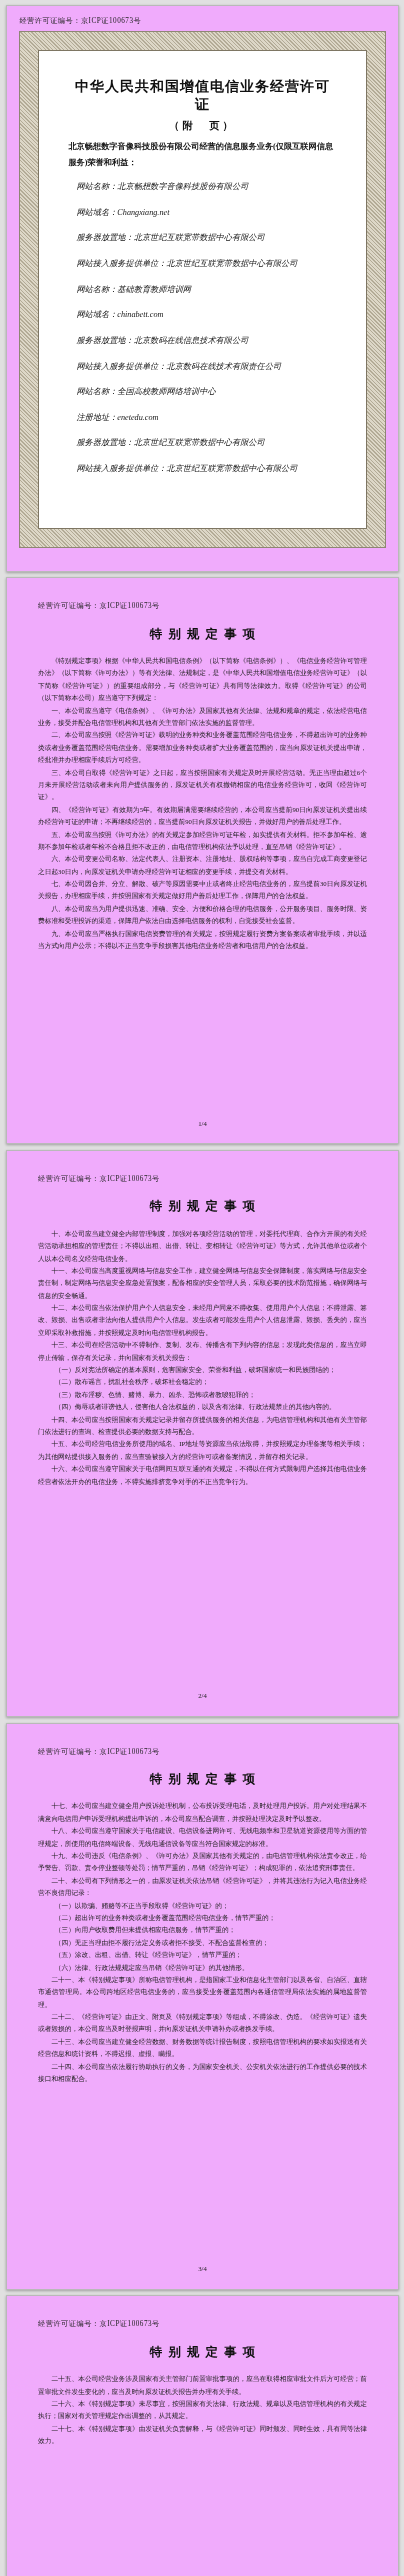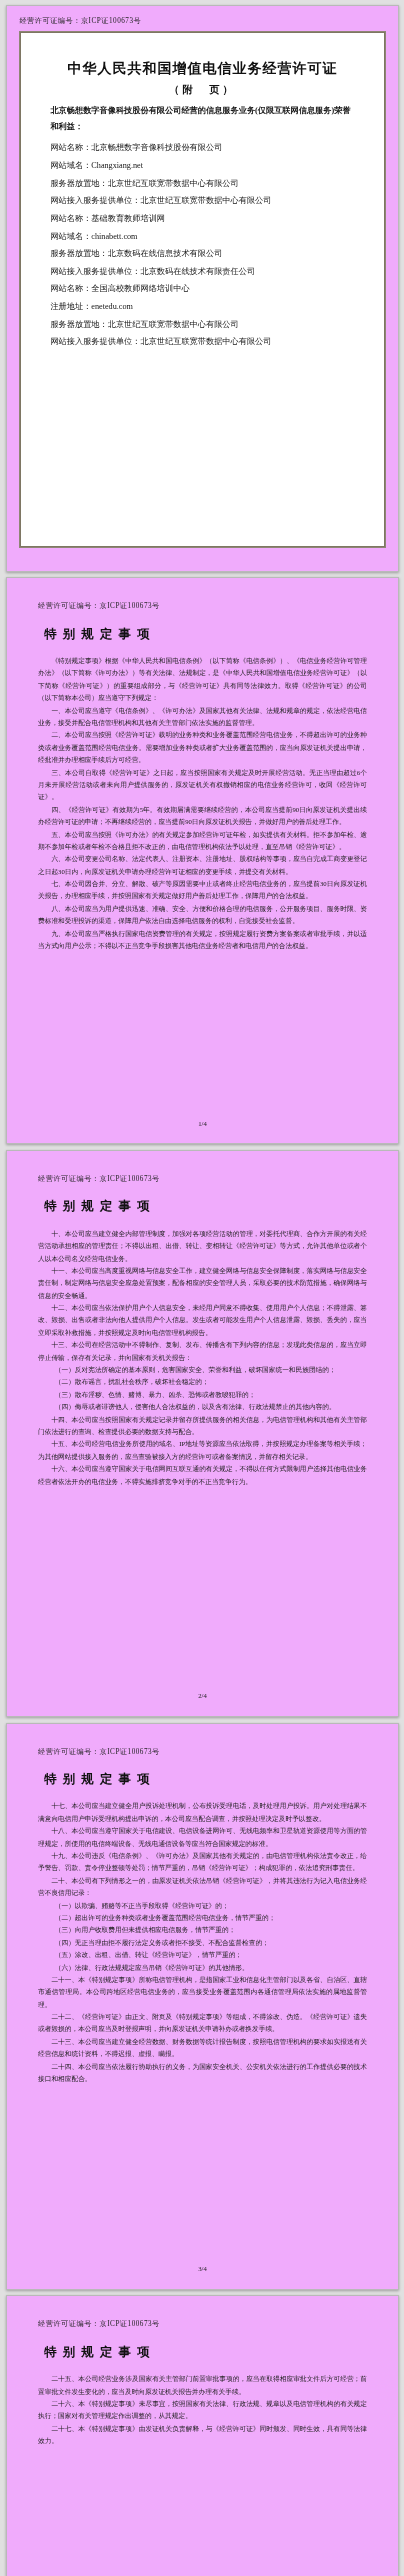--- a/index.html
+++ b/index.html
@@ -33,21 +33,21 @@
     letter-spacing: 0.5px;
     color: #222;
   }
 
   
   .cert-page { padding: 10.3px 12.4px; }
   .cert-frame {
     margin-top: 5.2px;
     height: calc(100% - 27px);
     box-sizing: border-box;
-    padding: 0;
+    padding: 18px;
     background: repeating-linear-gradient(45deg,
       #b3ab96 0px, #b3ab96 1px,
       #ddd7c7 1px, #ddd7c7 2.6px);
     border: 0.5px solid #8e8674;
   }
   .cert-inner {
     height: 100%;
     box-sizing: border-box;
     background: #ffffff;
     border: 1px solid #7e7663;
@@ -72,31 +72,33 @@
   }
   .cert-intro {
     margin: 0 0 5.2px 0;
     font-size: 8.2px;
     line-height: 1.9;
     font-weight: bold;
     color: #151515;
   }
   .cert-lines { margin-top: 2.1px; }
   .cert-line {
-    margin: 0;
+    margin: 8px;
     font-size: 8.2px;
     line-height: 2.15;
     color: #151515;
     word-break: break-all;
+    font-style: italic;
   }
 
   
   .prov-page { padding: 23px 31px 36px 31px; }
   .prov-title {
     margin: 14.4px 0 12.4px 0;
+    text-align: center;
     font-size: 12.4px;
     font-weight: bold;
     letter-spacing: 6.2px;
     text-indent: 6.2px;
     color: #111;
   }
   .prov-body p {
     margin: 0;
     font-size: 6.7px;
     line-height: 1.85;

